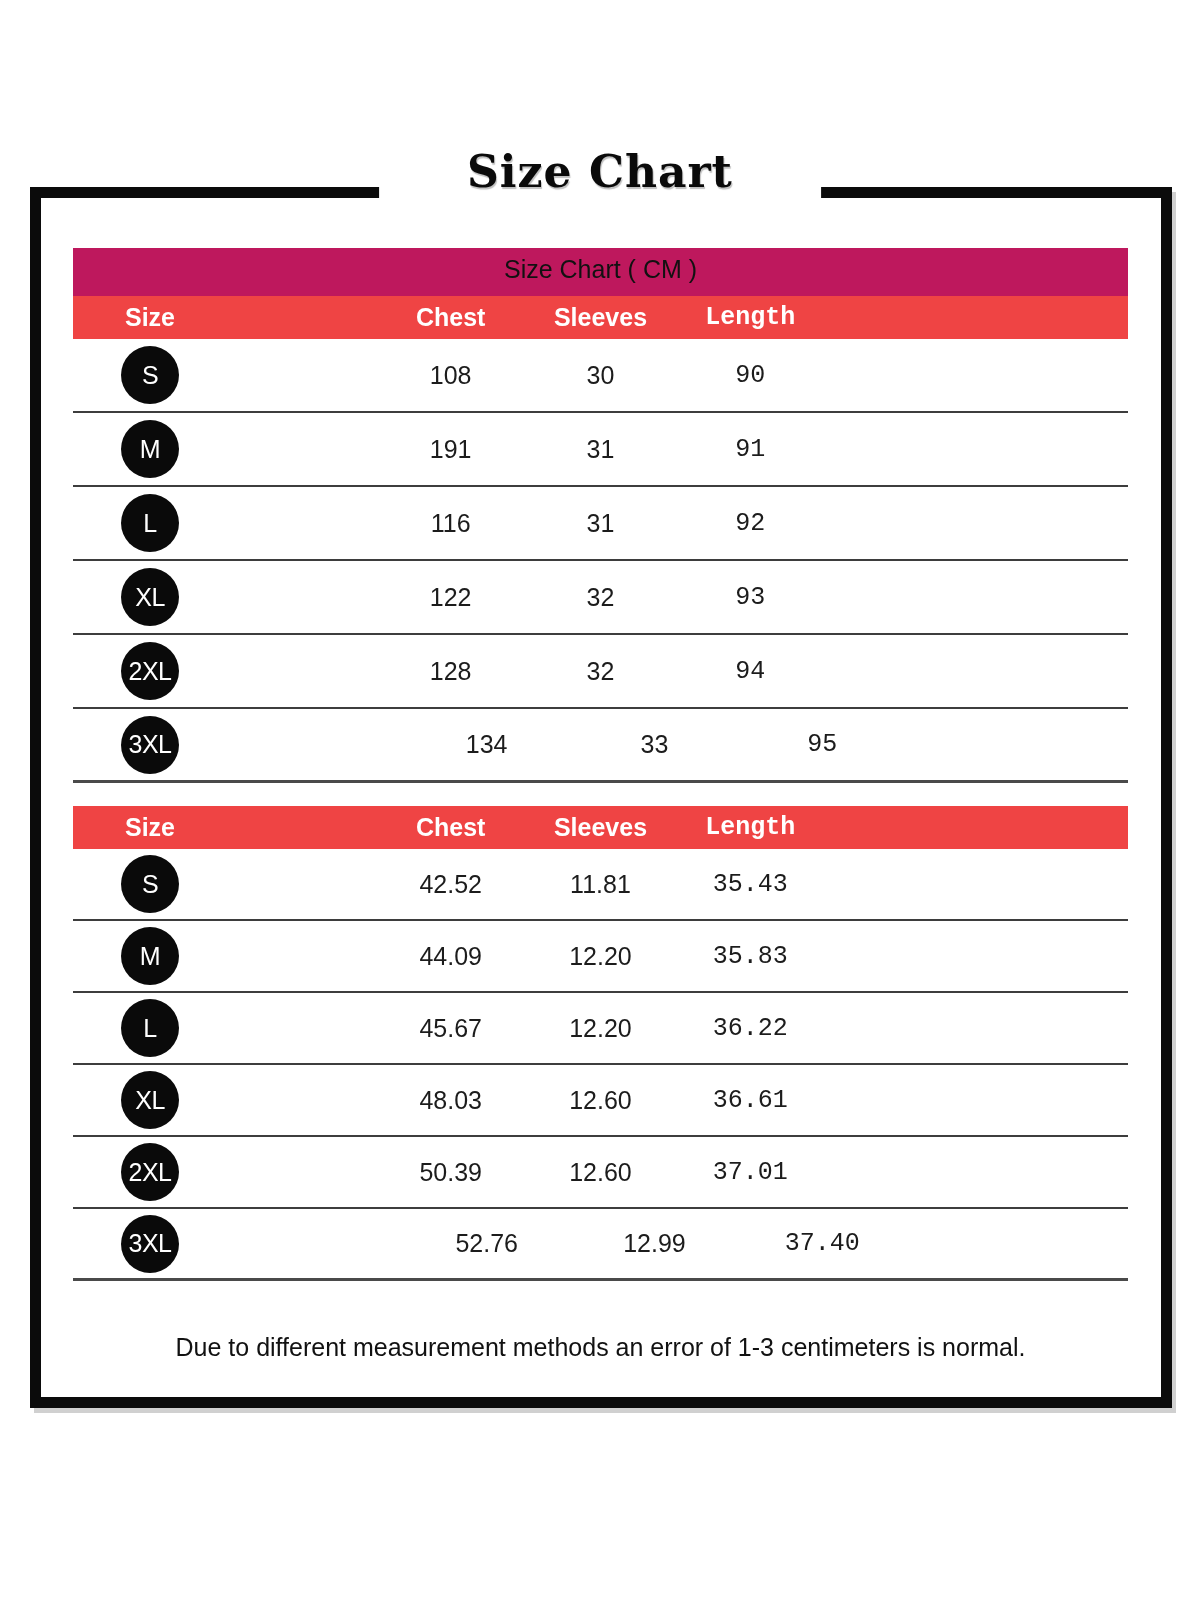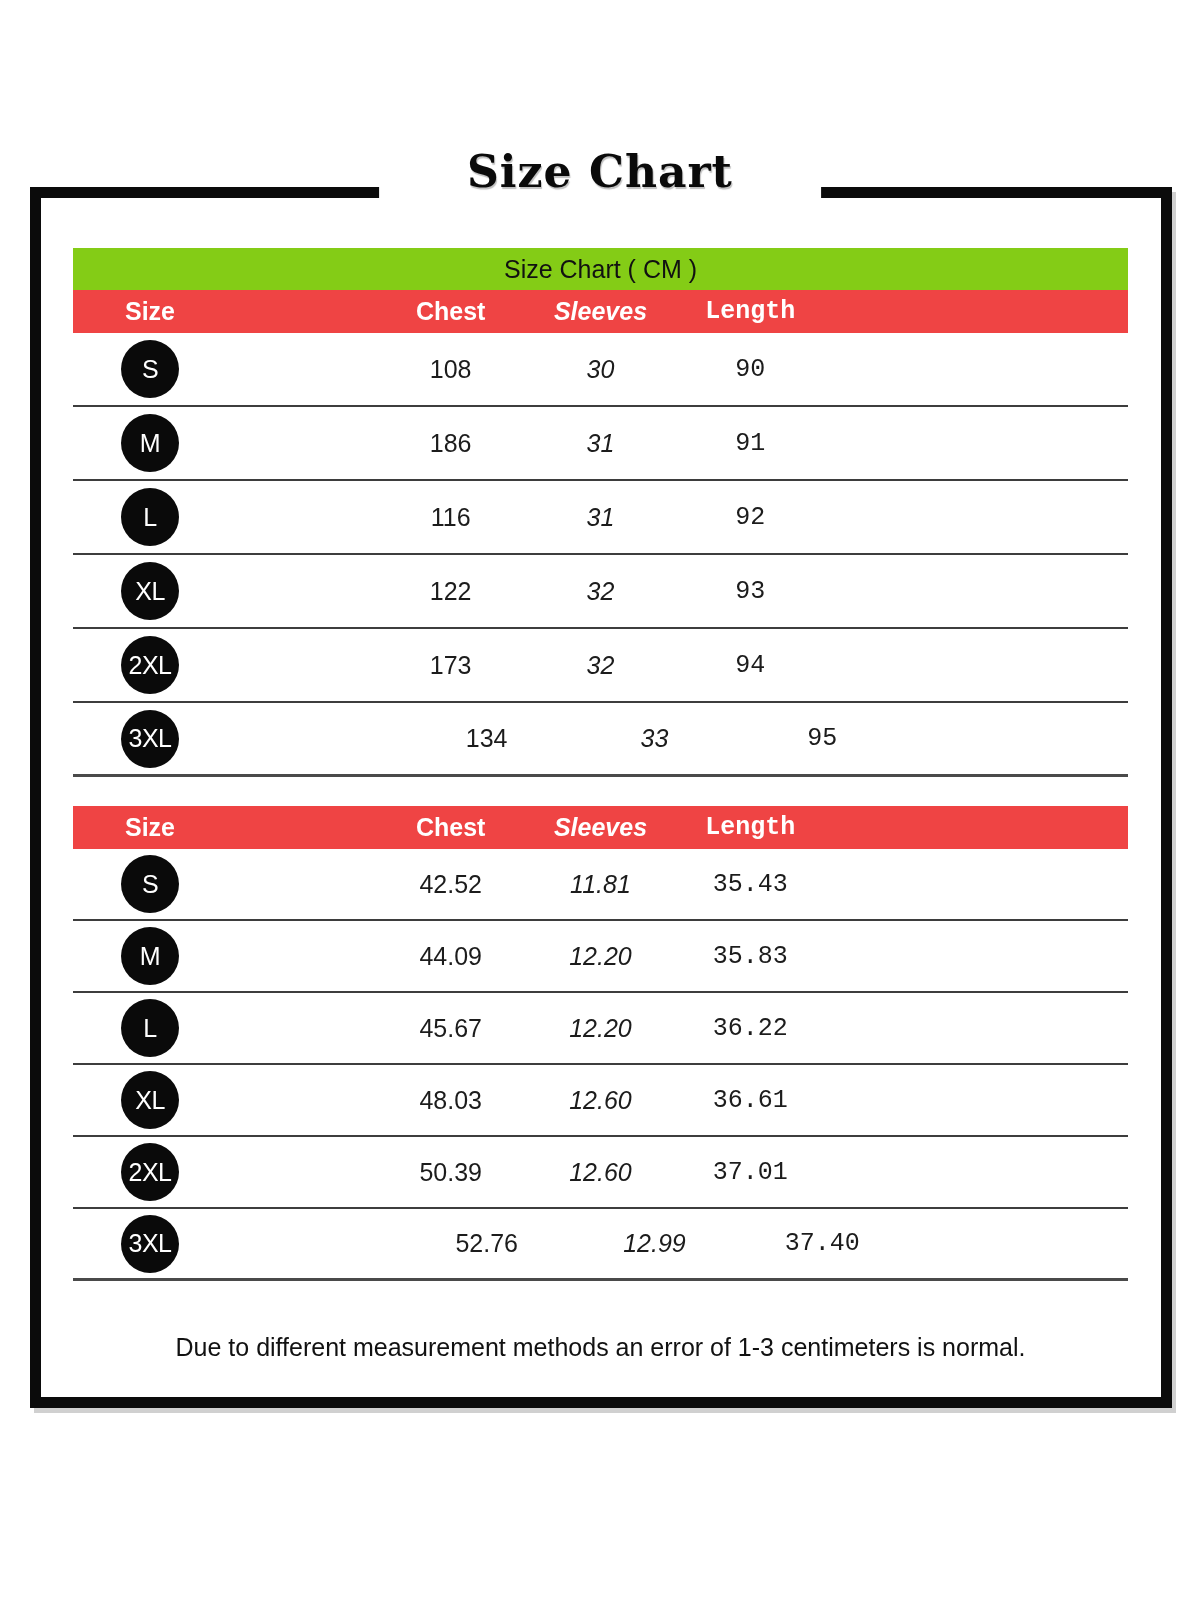--- a/index.html
+++ b/index.html
@@ -22,41 +22,41 @@
     font-family:"DejaVu Serif", serif; font-weight:700;
     font-size:44px; line-height:72px; letter-spacing:1px; color:#0a0a0a;
     white-space:nowrap; text-shadow:1px 2px 1px rgba(0,0,0,0.25);
   }
 
   .size-table { position:absolute; left:73px; width:1055px; z-index:3; }
   .t-cm { top:248px; }
   .t-in { top:806px; }
 
   .caption {
-    height:42px; line-height:42px; background:#84cc16; text-align:center;
+    height:48px; line-height:42px; background:#be185d; text-align:center;
     font-size:25px; color:#111111;
   }
 
   .trow {
     display:grid;
     grid-template-columns:14.6% 14.1% 14.2% 14.2% 14.2% auto;
     align-items:center;
   }
   .thead { height:43px; background:#ef4444; }
   .thead .cell { color:#ffffff; font-weight:700; font-size:25px; }
 
   .t-cm .drow { height:74px; }
   .t-in .drow { height:72px; }
   .drow { border-bottom:2px solid #3d3d3d; background:#ffffff; }
   .drow.last { border-bottom:3px solid #4a4a4a;gap:18px; }
 
   .cell { font-size:25px; color:#1c1c1c; text-align:center; }
   .col-size   { grid-column:1; display:flex; justify-content:center; }
   .col-chest  { grid-column:3; }
-  .col-sleeve { grid-column:4;font-style:italic; }
+  .col-sleeve { grid-column:4; }
   .col-length { grid-column:5;font-family:Liberation Mono, monospace; }
 
   .badge {
     width:58px; height:58px; border-radius:50%; background:#0a0a0a;
     color:#ffffff; display:flex; align-items:center; justify-content:center;
     font-size:25px; letter-spacing:-0.5px;
   }
 
   .footer-note {
     position:absolute; left:73px; top:1333px; width:1055px; z-index:3;
@@ -90,21 +90,21 @@
         </div>
       <div class="cell col-chest">108</div>
       <div class="cell col-sleeve">30</div>
       <div class="cell col-length">90</div>
     </div>
 
     <div class="trow drow">
       <div class="col-size">
           <span class="badge">M</span>
         </div>
-      <div class="cell col-chest">186</div>
+      <div class="cell col-chest">191</div>
       <div class="cell col-sleeve">31</div>
       <div class="cell col-length">91</div>
     </div>
 
     <div class="trow drow">
       <div class="col-size">
           <span class="badge">L</span>
         </div>
       <div class="cell col-chest">116</div>
       <div class="cell col-sleeve">31</div>
@@ -117,21 +117,21 @@
         </div>
       <div class="cell col-chest">122</div>
       <div class="cell col-sleeve">32</div>
       <div class="cell col-length">93</div>
     </div>
 
     <div class="trow drow">
       <div class="col-size">
           <span class="badge">2XL</span>
         </div>
-      <div class="cell col-chest">173</div>
+      <div class="cell col-chest">128</div>
       <div class="cell col-sleeve">32</div>
       <div class="cell col-length">94</div>
     </div>
 
     <div class="trow drow last">
       <div class="col-size">
           <span class="badge">3XL</span>
         </div>
       <div class="cell col-chest">134</div>
       <div class="cell col-sleeve">33</div>

